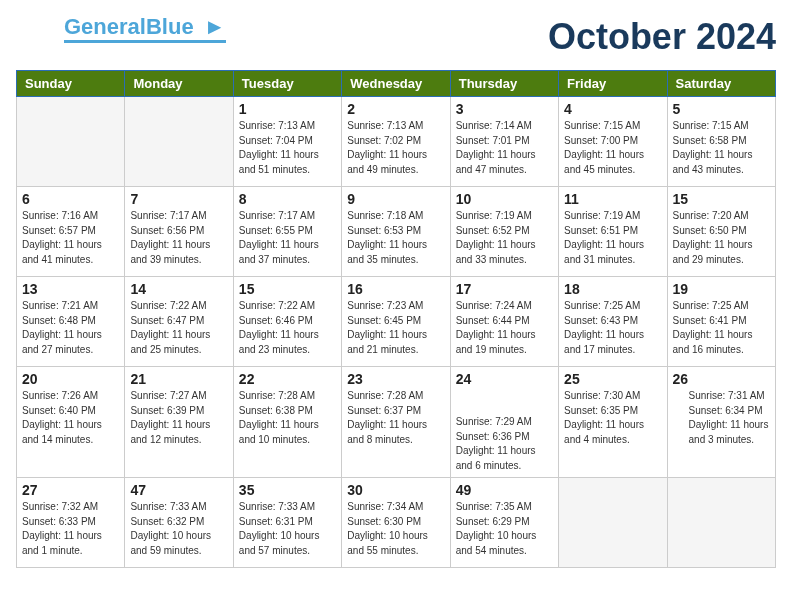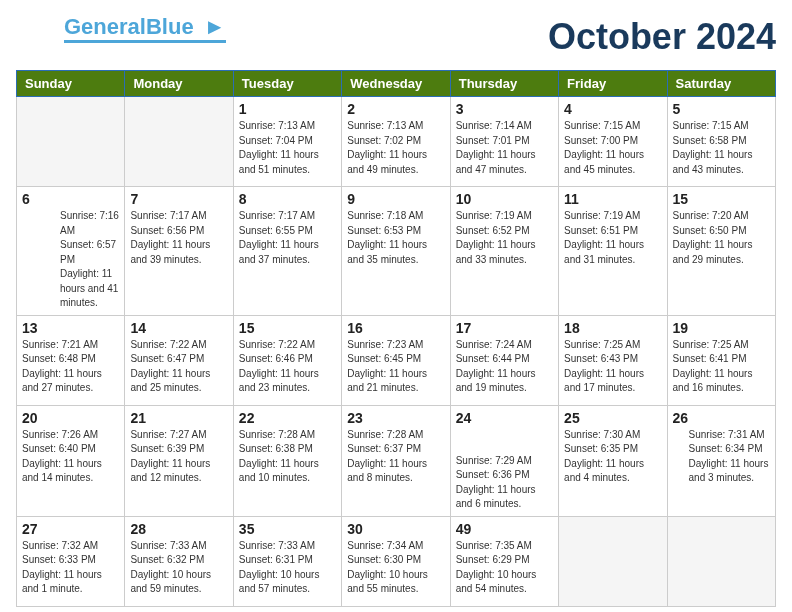--- a/index.html
+++ b/index.html
@@ -147,21 +147,21 @@
         <td>
           <div class="day-number">5</div>
           <div class="day-detail" style="white-space: pre-line;">Sunrise: 7:15 AM
 Sunset: 6:58 PM
 Daylight: 11 hours and 43 minutes.</div>
         </td>
       </tr>
       <tr>
         <td>
           <div class="day-number">6</div>
-          <div class="day-detail" style="white-space: pre-line; margin-left: 38px;">Sunrise: 7:16 AM
+          <div class="day-detail" style="white-space: pre-line;">Sunrise: 7:16 AM
 Sunset: 6:57 PM
 Daylight: 11 hours and 41 minutes.</div>
         </td>
         <td>
           <div class="day-number">7</div>
           <div class="day-detail" style="white-space: pre-line;">Sunrise: 7:17 AM
 Sunset: 6:56 PM
 Daylight: 11 hours and 39 minutes.</div>
         </td>
         <td>
@@ -284,21 +284,21 @@
         </td>
       </tr>
       <tr>
         <td>
           <div class="day-number">27</div>
           <div class="day-detail" style="white-space: pre-line;">Sunrise: 7:32 AM
 Sunset: 6:33 PM
 Daylight: 11 hours and 1 minute.</div>
         </td>
         <td>
-          <div class="day-number">28</div>
+          <div class="day-number">47</div>
           <div class="day-detail" style="white-space: pre-line;">Sunrise: 7:33 AM
 Sunset: 6:32 PM
 Daylight: 10 hours and 59 minutes.</div>
         </td>
         <td>
           <div class="day-number">35</div>
           <div class="day-detail" style="white-space: pre-line;">Sunrise: 7:33 AM
 Sunset: 6:31 PM
 Daylight: 10 hours and 57 minutes.</div>
         </td>

